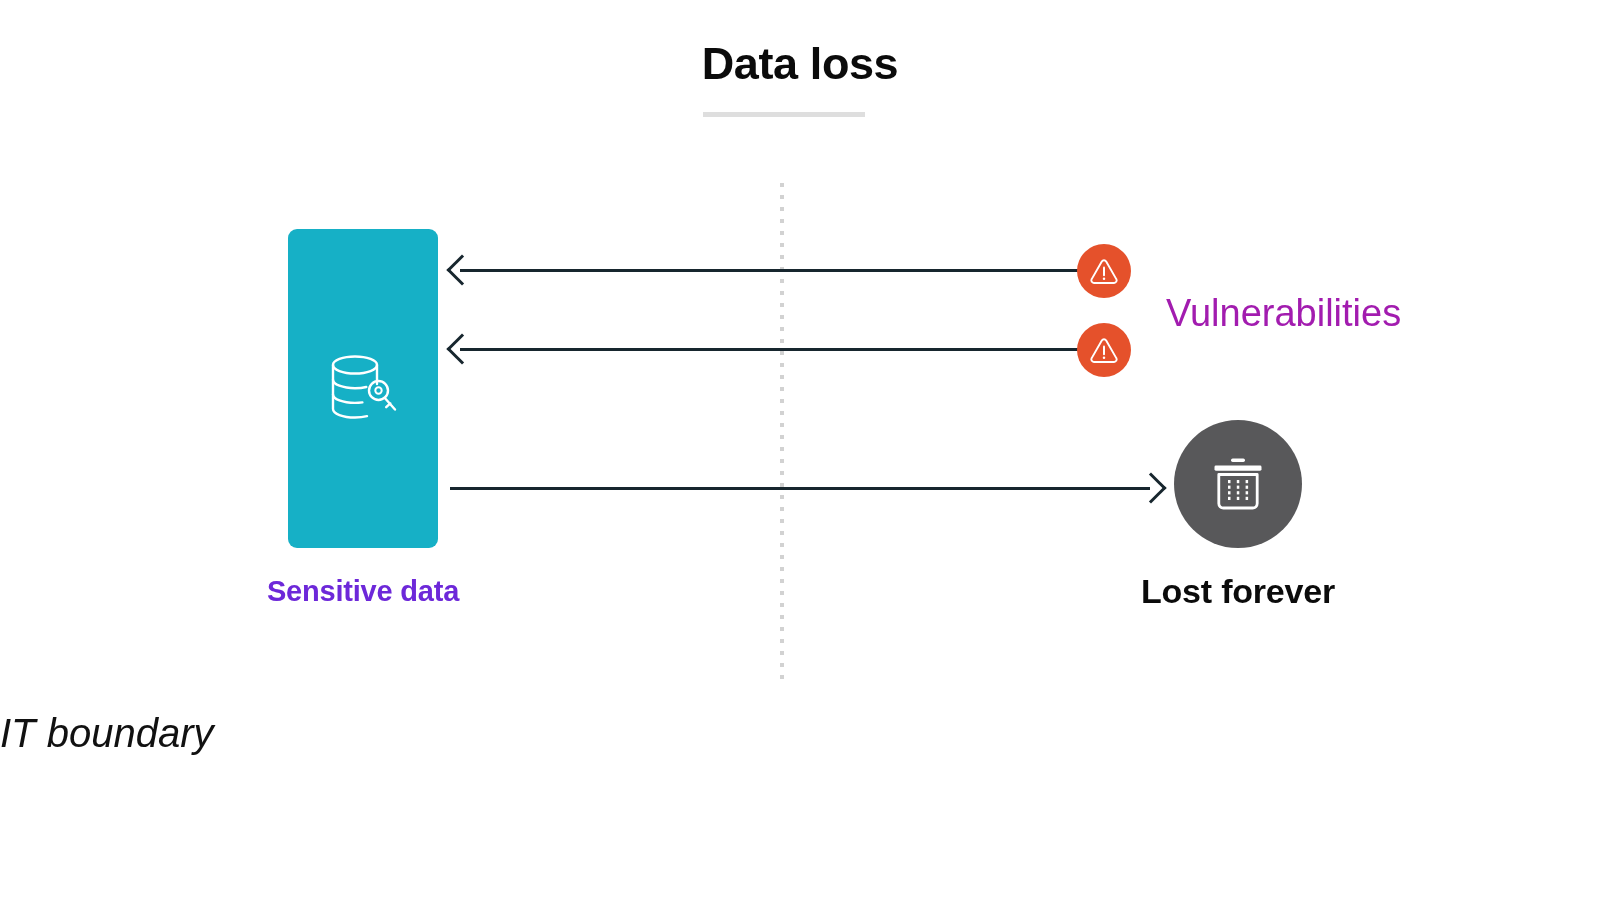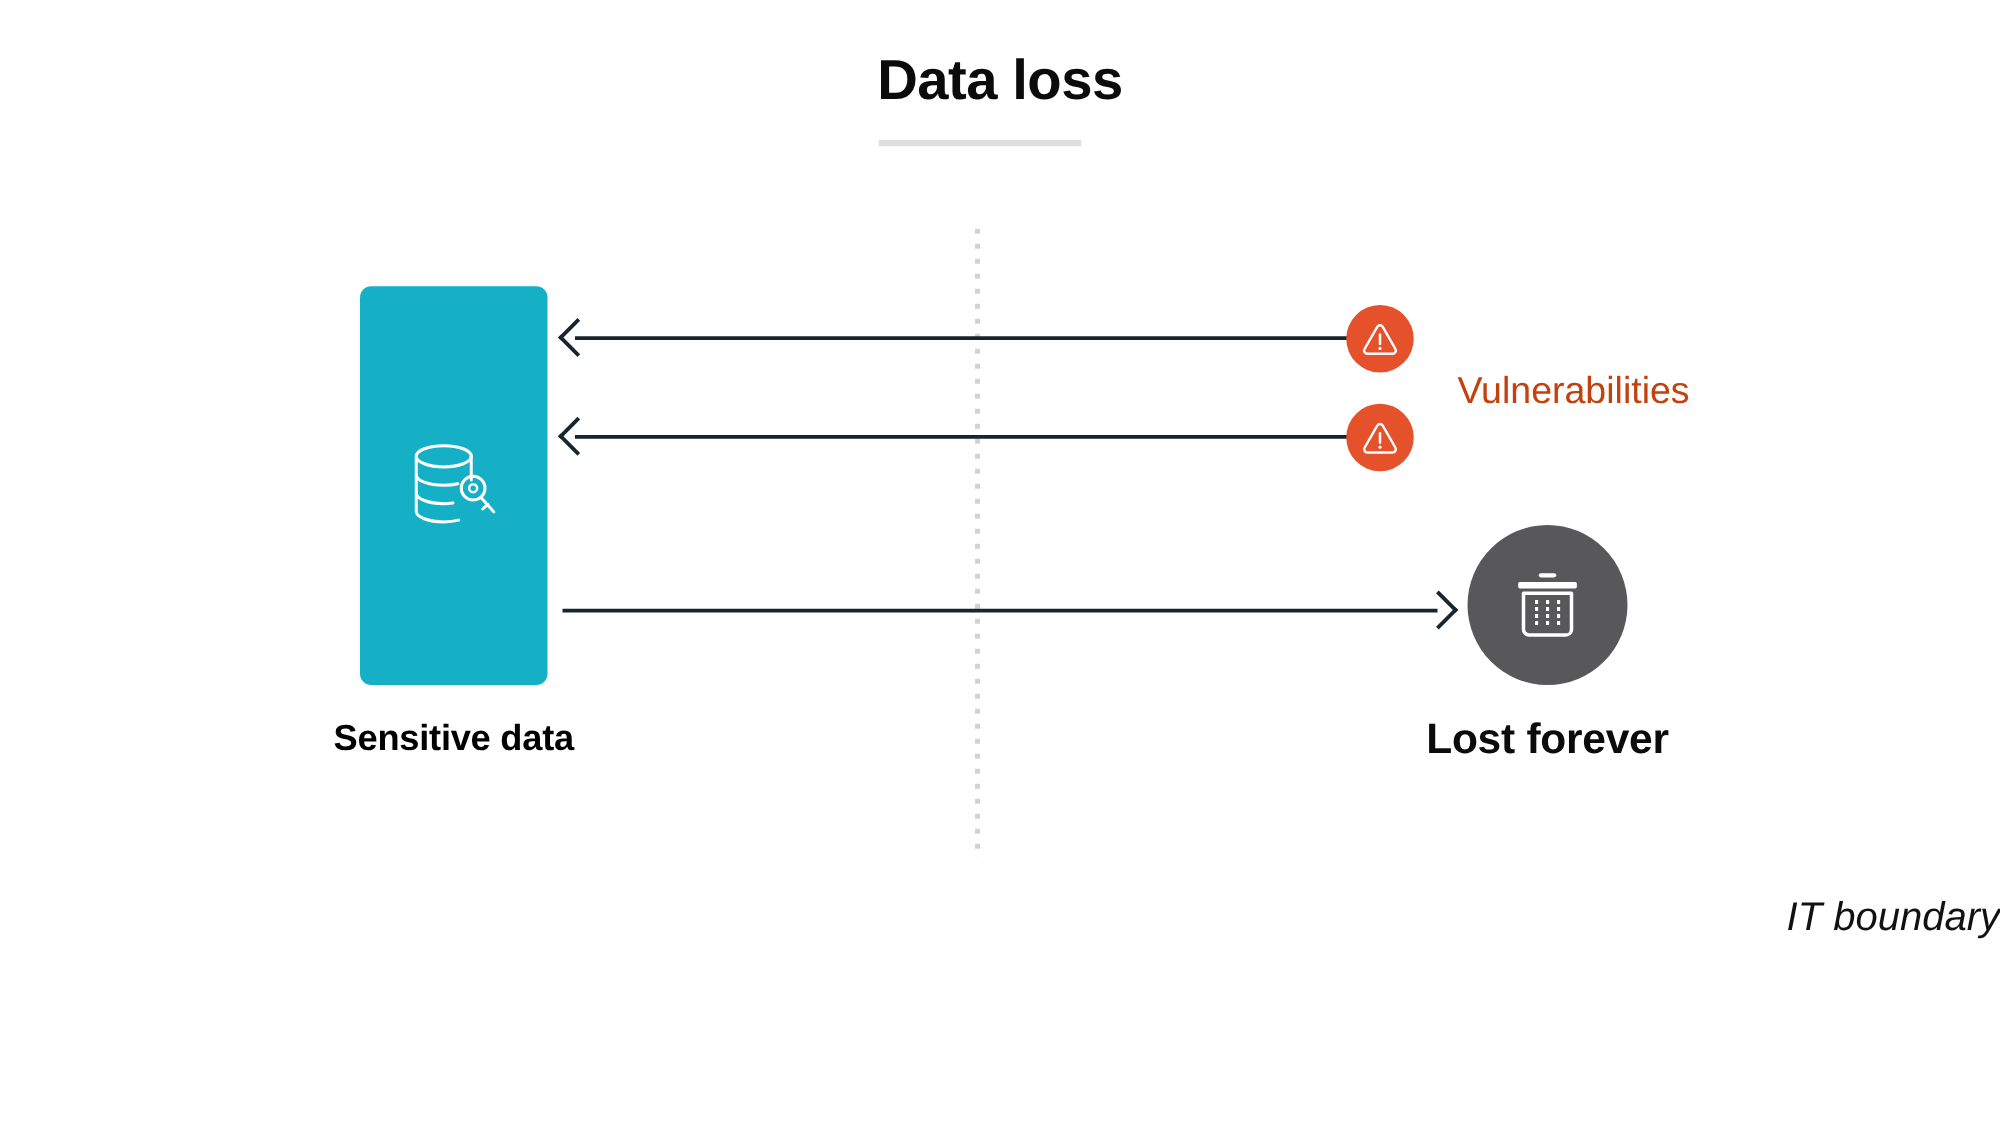--- a/index.html
+++ b/index.html
@@ -52,26 +52,25 @@
     background-image: linear-gradient(to bottom, #d2d2d2 0 4px, rgba(0,0,0,0) 4px 12px);
     background-size: 4px 12px;
     background-repeat: repeat-y;
   }
 
   #it-boundary-label {
     position: absolute;
     left: 0;
     top: 712px;
     width: 1600px;
-    text-align: right;
-    font-size: 32px;
+    text-align: left;
+    font-size: 40px;
     font-style: italic;
     color: #111111;
     line-height: 42px;
-    padding-left: 44px;
   }
 
   
   #sensitive-data-box {
     position: absolute;
     left: 288px;
     top: 229px;
     width: 150px;
     height: 319px;
     background: #16b0c6;
@@ -88,21 +87,21 @@
   }
 
   #sensitive-data-label {
     position: absolute;
     left: 188px;
     top: 571px;
     width: 350px;
     text-align: center;
     font-size: 29px;
     font-weight: bold;
-    color: #000000;
+    color: #6d28d9;
     letter-spacing: -0.2px;
     line-height: 40px;
   }
 
   
   .arrow-line {
     position: absolute;
     height: 3px;
     background: #17262e;
   }
@@ -145,23 +144,23 @@
     top: 50%;
     transform: translate(-50%, -50%);
     width: 32px;
     height: 32px;
   }
 
   #vulnerabilities-label {
     position: absolute;
     left: 1166px;
     top: 292px;
-    font-size: 30px;
+    font-size: 38px;
     font-weight: normal;
-    color: #c2410c;
+    color: #a21caf;
     line-height: 42px;
     white-space: nowrap;
   }
 
   
   #lost-forever-circle {
     position: absolute;
     left: 1174px;
     top: 420px;
     width: 128px;

